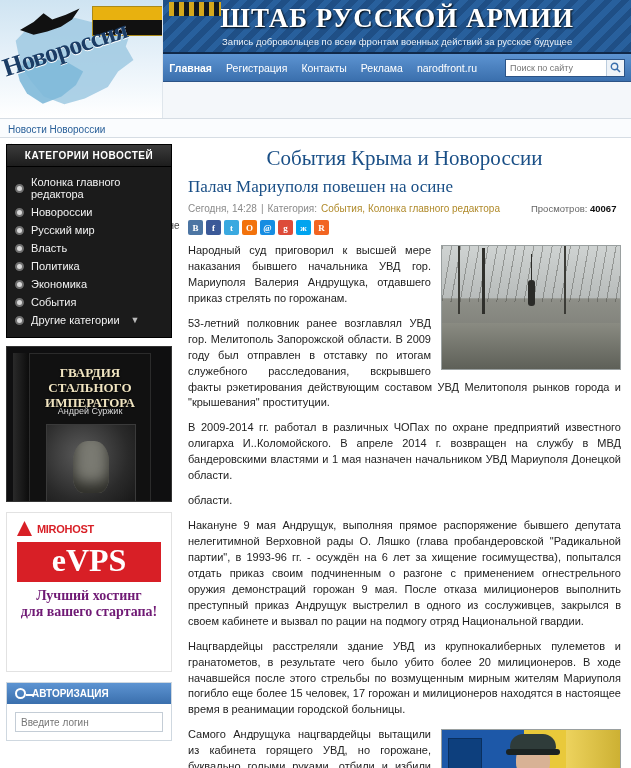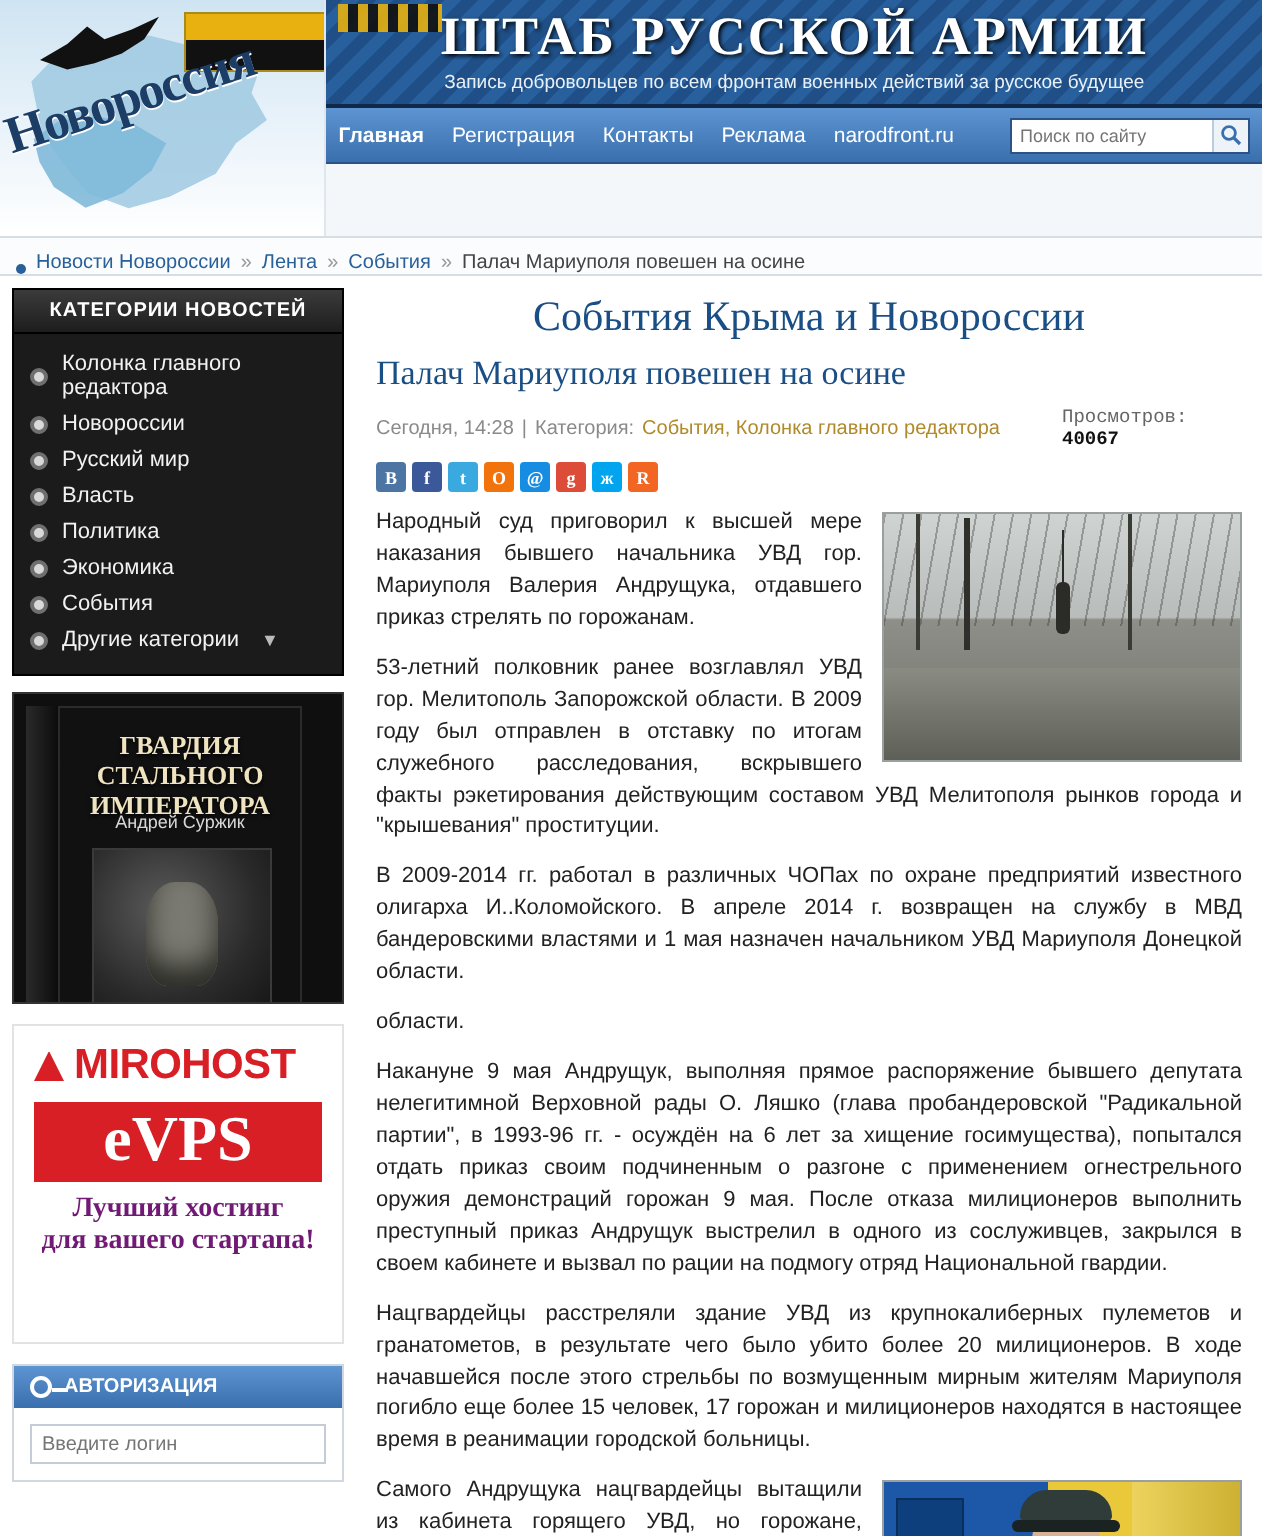--- a/index.html
+++ b/index.html
@@ -86,23 +86,23 @@
   .search-input { border:0; outline:0; font-size:9px; width:100px; padding:0 4px; color:#666; font-family:"Liberation Sans",sans-serif; }
   .search-btn { width:18px; height:16px; background:#eef3f8; border-left:1px solid #bcd; display:flex; align-items:center; justify-content:center; cursor:pointer; }
 
   .agency-line {
     height:34px; display:flex; align-items:center; justify-content:center;
     font-size:12.5px; color:#1f4f86; background:#f4f7fa;
   }
 
   
   .breadcrumb {
-    height:20px; display:flex; align-items:flex-end; gap:5px;
+    height:20px; display:flex; align-items:flex-start; gap:5px;
     border-top:1px solid #d6dde4; border-bottom:1px solid #d6dde4;
-    padding:0 8px; font-size:10px; color:#555; background:#fafcfe;
+    padding:0 8px; font-size:10px; color:#555; background:#fafcfe;flex-direction:column;
   }
   .bc-link { color:#2a6099; text-decoration:none; cursor:pointer; }
   .bc-sep { color:#999; }
   .bc-current { color:#444; }
   .bc-dot { width:5px; height:5px; background:#2a6099; border-radius:50%; display:inline-block; }
 
   
   .content { display:flex; }
   .sidebar { width:178px; padding:6px 6px 0 6px; }
   .main { flex:1; padding:6px 10px 0 10px; }
@@ -150,21 +150,21 @@
   }
   .book-foot {
     position:absolute; left:0; bottom:6px; width:100%; text-align:center;
     font-size:6.5px; color:#c9b77a; letter-spacing:.2px;
   }
 
   
   .miro-ad { margin-top:10px; width:166px; height:160px; background:#fff; border:1px solid #e2e2e2; position:relative; }
   .miro-top { display:flex; align-items:center; gap:5px; padding:8px 10px 2px 10px; }
   .miro-mark { width:15px; height:15px; background:#d81f26; clip-path: polygon(0 100%, 50% 0, 100% 100%); }
-  .miro-name { font-size:21px; font-weight:bold; color:#1b1b1b; letter-spacing:-.3px; }
+  .miro-name { font-size:11px; font-weight:bold; color:#1b1b1b; letter-spacing:-.3px; }
   .miro-name span { color:#d81f26; }
   .evps {
     margin:4px 10px 0 10px; background:#d81f26; color:#fff;
     font-size:32px; font-weight:bold; text-align:center; line-height:1.05; padding:2px 0 4px 0;
     font-family:"Liberation Serif", serif;
   }
   .miro-claim {
     margin-top:6px; text-align:center; color:#701a75; font-weight:bold;
     font-size:14px; line-height:1.15; font-family:"Liberation Serif", serif;
   }
@@ -190,21 +190,21 @@
   }
   .h2 {
     font-family:"Liberation Serif", serif; font-size:17px; color:#1a4f86;
     font-weight:normal; margin:0 0 6px 0;
   }
   .meta-row { display:flex; align-items:center; font-size:10px; color:#8a8a8a; gap:4px; }
   .meta-cat { color:#b08a2a; }
   .progress-wrap { margin-left:auto; width:90px; }
   .progress-bar { height:8px; background:#dfe3e6; border-radius:2px; overflow:hidden; }
   .progress-fill { height:100%; width:62%; background:#9fb86b; }
-  .views { font-size:9.5px; color:#666; text-align:right; margin-top:2px;font-family:Liberation Mono, monospace; }
+  .views { font-size:9.5px; color:#666; text-align:right; margin-top:2px; }
   .views b { color:#111; }
 
   .share-row { display:flex; align-items:center; gap:3px; margin:6px 0 8px 0; }
   .share { width:15px; height:15px; border-radius:2px; display:flex; align-items:center; justify-content:center;
            color:#fff; font-size:9px; font-weight:bold; cursor:pointer; font-family:"Liberation Serif", serif; }
   .s-vk { background:#4c75a3; } .s-fb { background:#3b5998; } .s-tw { background:#3aa9e0; }
   .s-ok { background:#f2720c; } .s-ml { background:#168de2; } .s-gp { background:#dd4b39; }
   .s-lj { background:#00a4ef; } .s-rss { background:#f26522; }
 
   .article { font-size:11px; line-height:1.45; color:#222; text-align:justify; }

